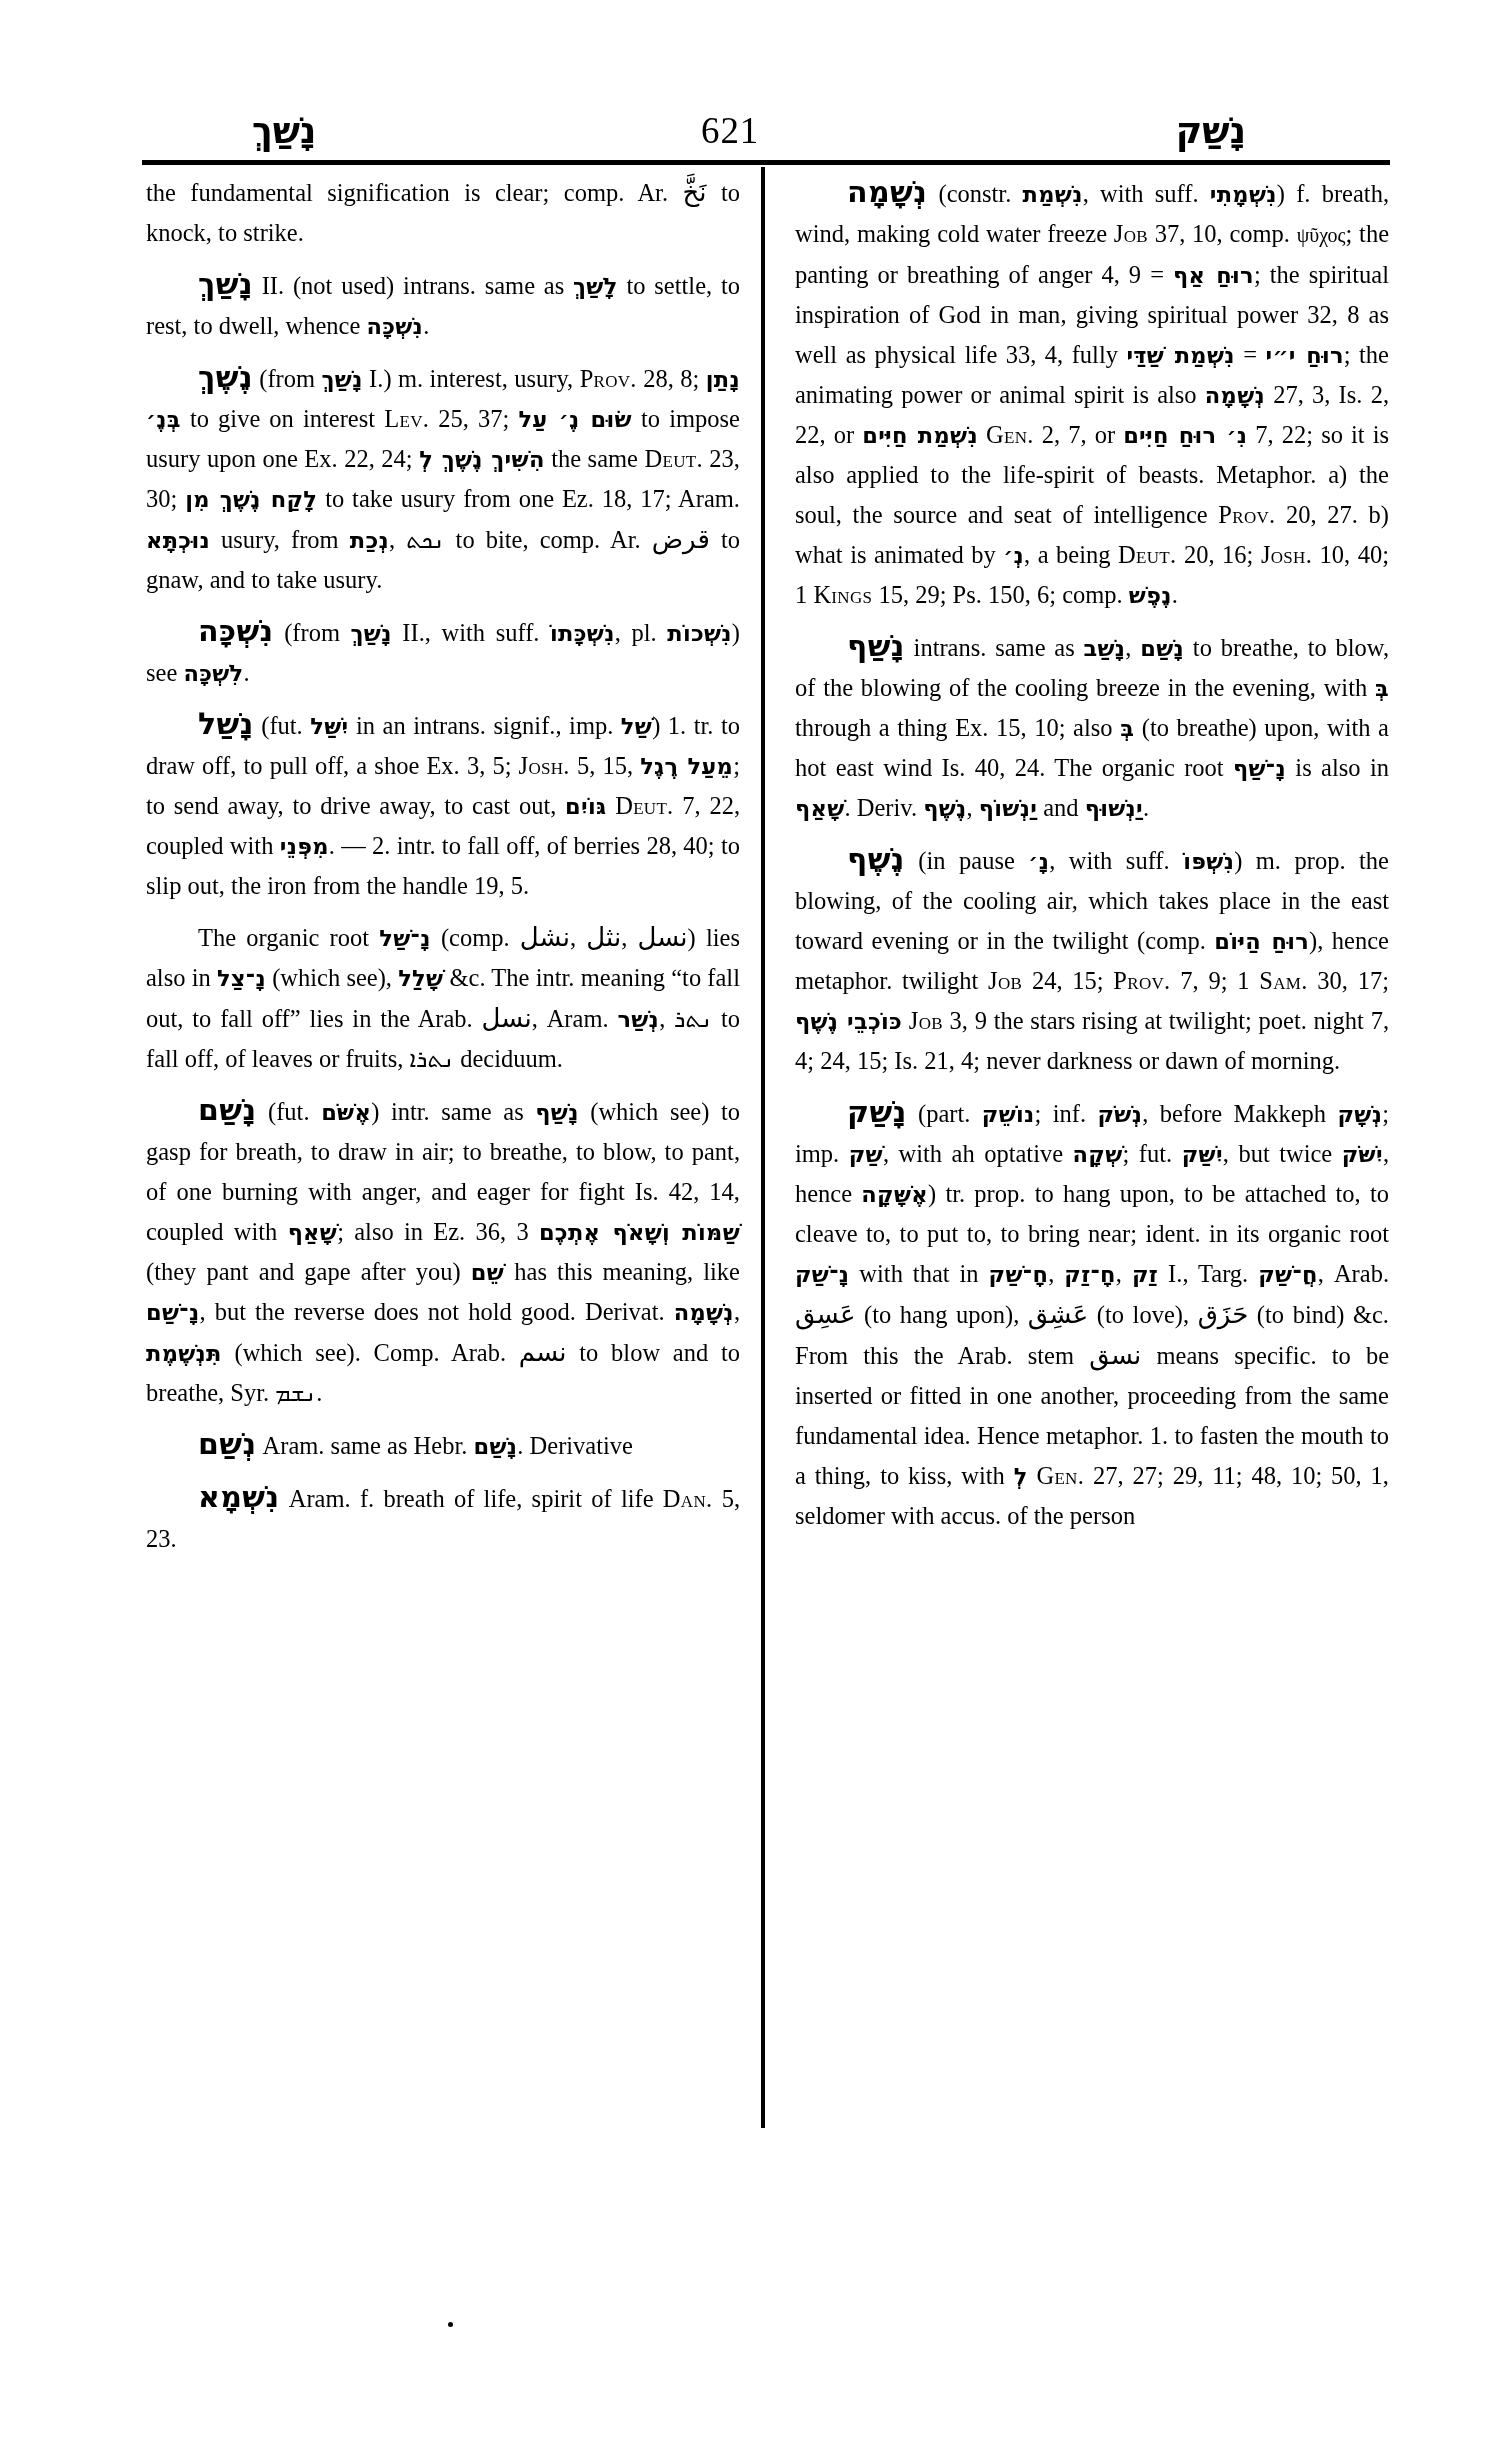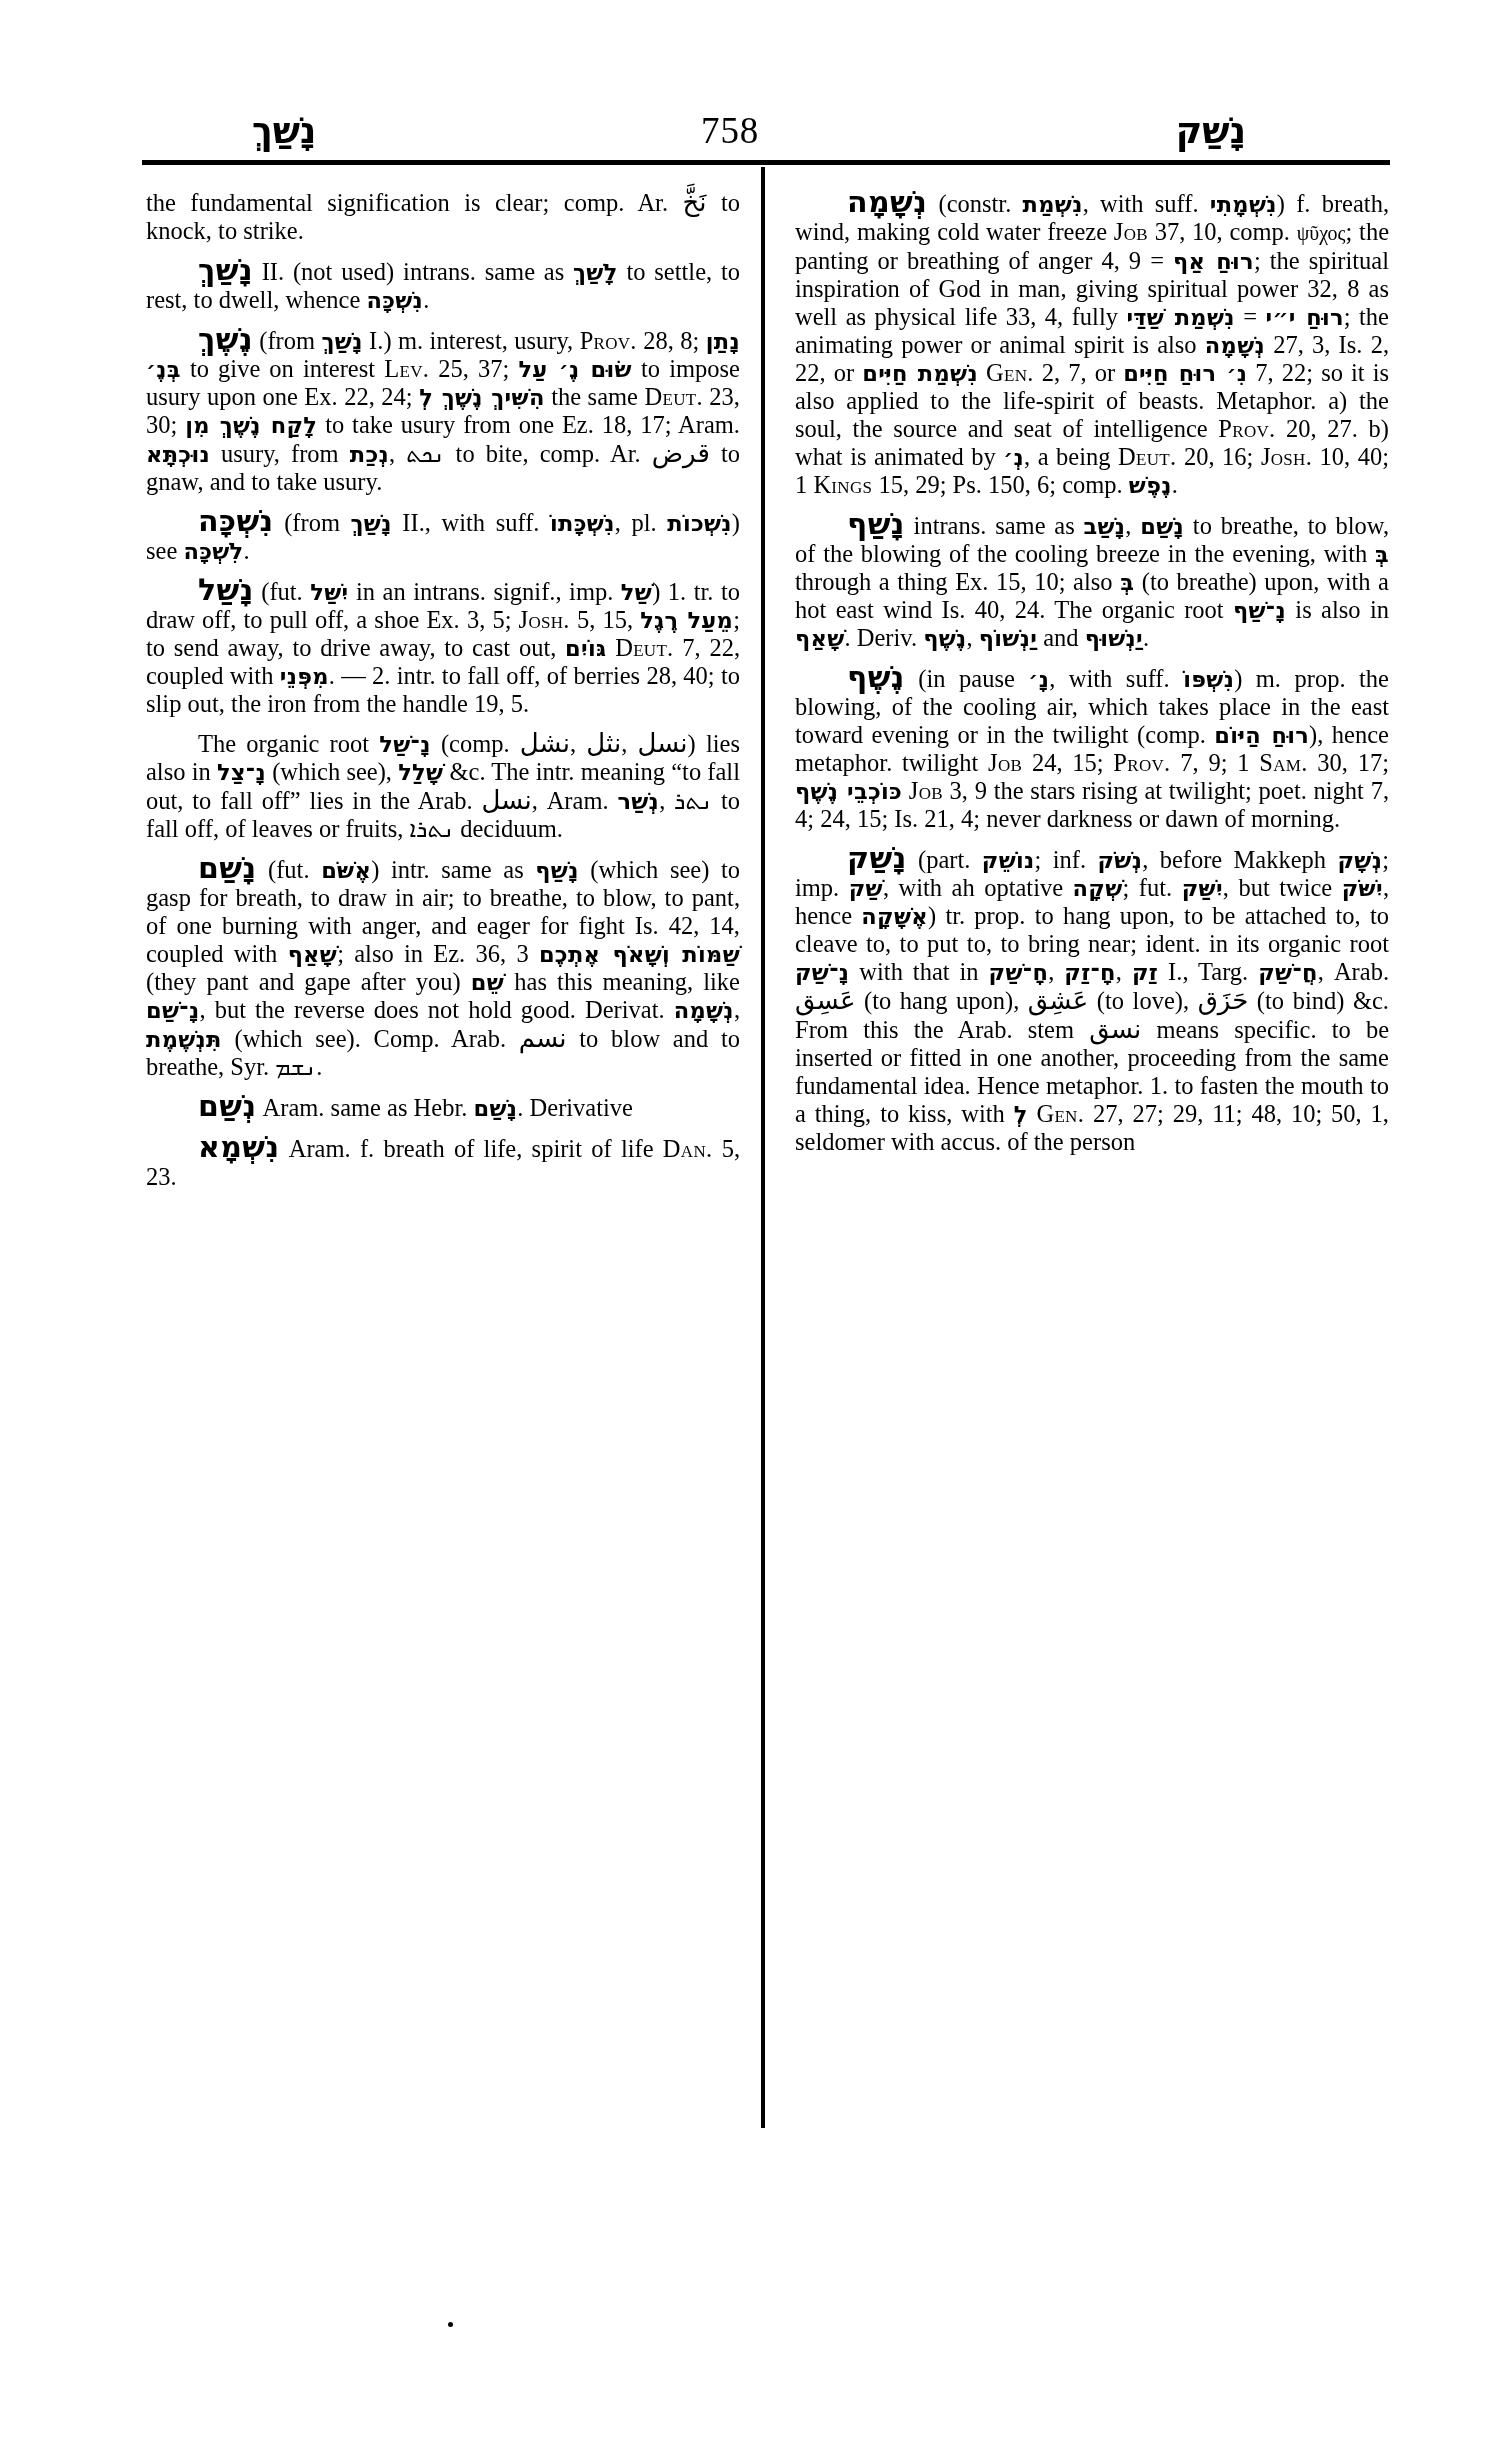--- a/index.html
+++ b/index.html
@@ -58,24 +58,24 @@
     left: 142px;
     top: 160px;
     width: 1248px;
     height: 4.5px;
     background: #000;
   }
 
   
   .col {
     position: absolute;
-    top: 188px;
+    top: 172px;
     width: 594px;
     font-size: 24.5px;
-    line-height: 28px;
+    line-height: 40px;
     text-align: justify;
     text-justify: inter-word;
     hyphens: manual;
   }
   .col-left  { left: 146px; }
   .col-right { left: 795px; }
 
   .rule-mid {
     position: absolute;
     left: 761px;
@@ -137,21 +137,21 @@
     border-radius: 50%;
   }
 </style>
 </head>
 <body>
 
 <div class="page">
 
   <div class="runhead">
     <span class="runhead-heb runhead-left">נָשַׁךְ</span>
-    <span class="runhead-pageno">758</span>
+    <span class="runhead-pageno">621</span>
     <span class="runhead-heb runhead-right">נָשַׁק</span>
   </div>
 
   <div class="rule-top"></div>
   <div class="rule-mid"></div>
 
   <div class="col col-left" id="col-left">
       <p class="para flush" id="nashak-I-cont"><span>the fundamental signification is clear; comp. Ar. </span><span class="arab">نَخَّ</span><span> to knock, to strike.</span></p>
       <p class="para" id="nashak-II"><span class="heb lemma">נָשַׁךְ</span><span> II. (not used) </span><span class="it">intrans.</span><span> same as </span><span class="heb">לָשַׁךְ</span><span class="it"> to settle, to rest, to dwell</span><span>, whence </span><span class="heb">נִשְׁכָּה</span><span>.</span></p>
       <p class="para" id="neshek"><span class="heb lemma">נֶשֶׁךְ</span><span> (from </span><span class="heb">נָשַׁךְ</span><span> I.) </span><span class="it">m. interest, usury</span><span>, </span><span class="sc">Prov.</span><span> 28, 8; </span><span class="heb">נָתַן בְּנֶ׳</span><span class="it"> to give on interest</span><span> </span><span class="sc">Lev.</span><span> 25, 37; </span><span class="heb">שׂוּם נֶ׳ עַל</span><span class="it"> to impose usury upon one</span><span> Ex. 22, 24; </span><span class="heb">הִשִּׁיךְ נֶשֶׁךְ לְ</span><span> the same </span><span class="sc">Deut.</span><span> 23, 30; </span><span class="heb">לָקַח נֶשֶׁךְ מִן</span><span class="it"> to take usury from one</span><span> Ez. 18, 17; Aram. </span><span class="heb">נוּכְתָּא</span><span> usury, from </span><span class="heb">נְכַת</span><span>, </span><span class="syr">ܢܟܬ</span><span> to bite, comp. Ar. </span><span class="arab">قرض</span><span> to gnaw, and to take usury.</span></p>

